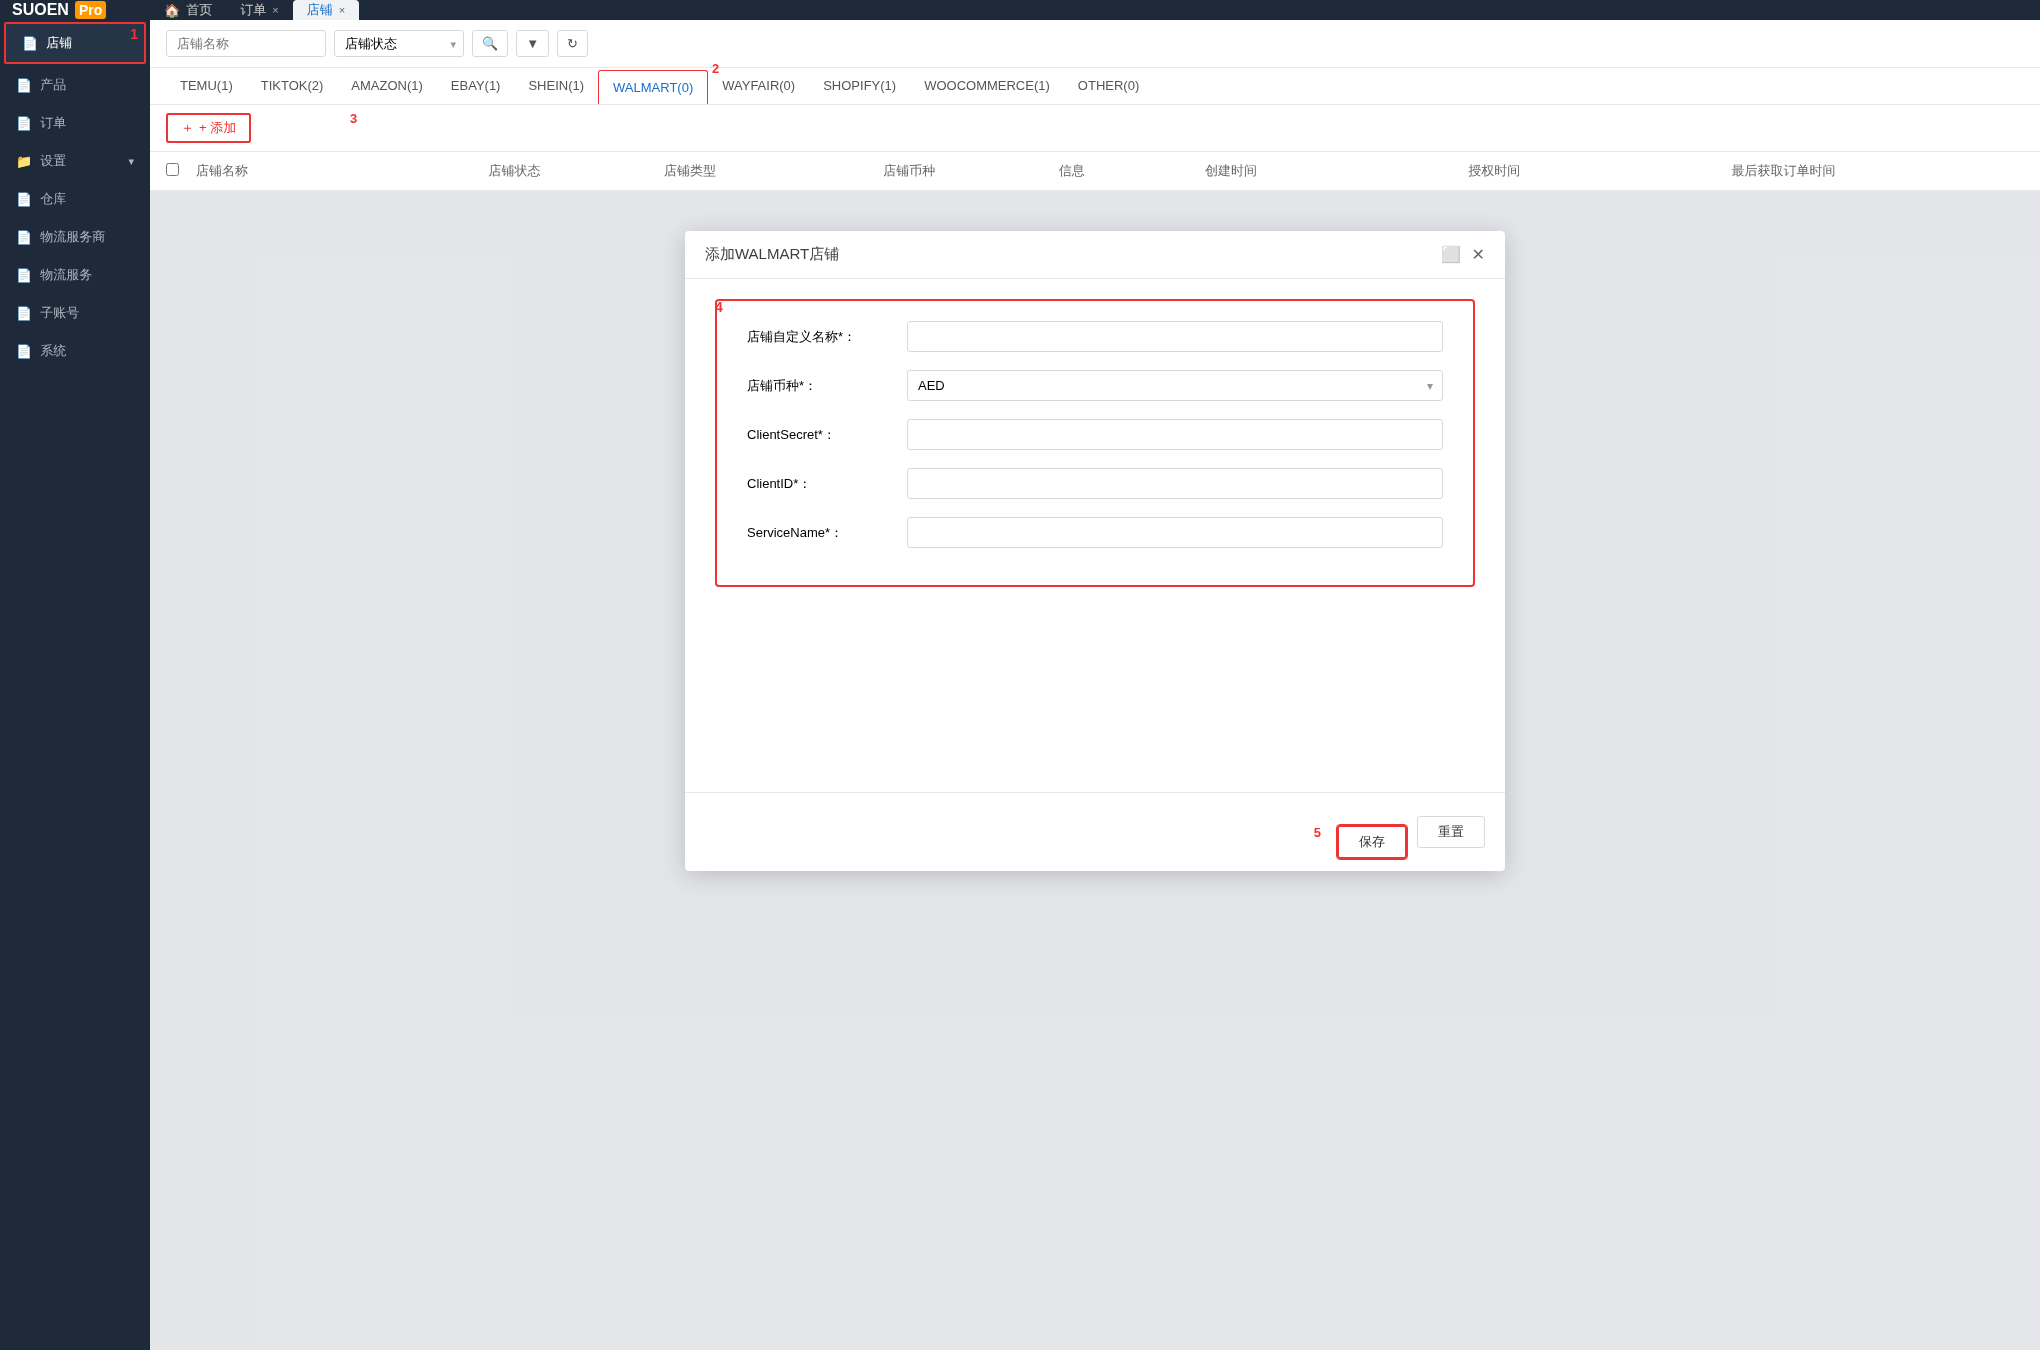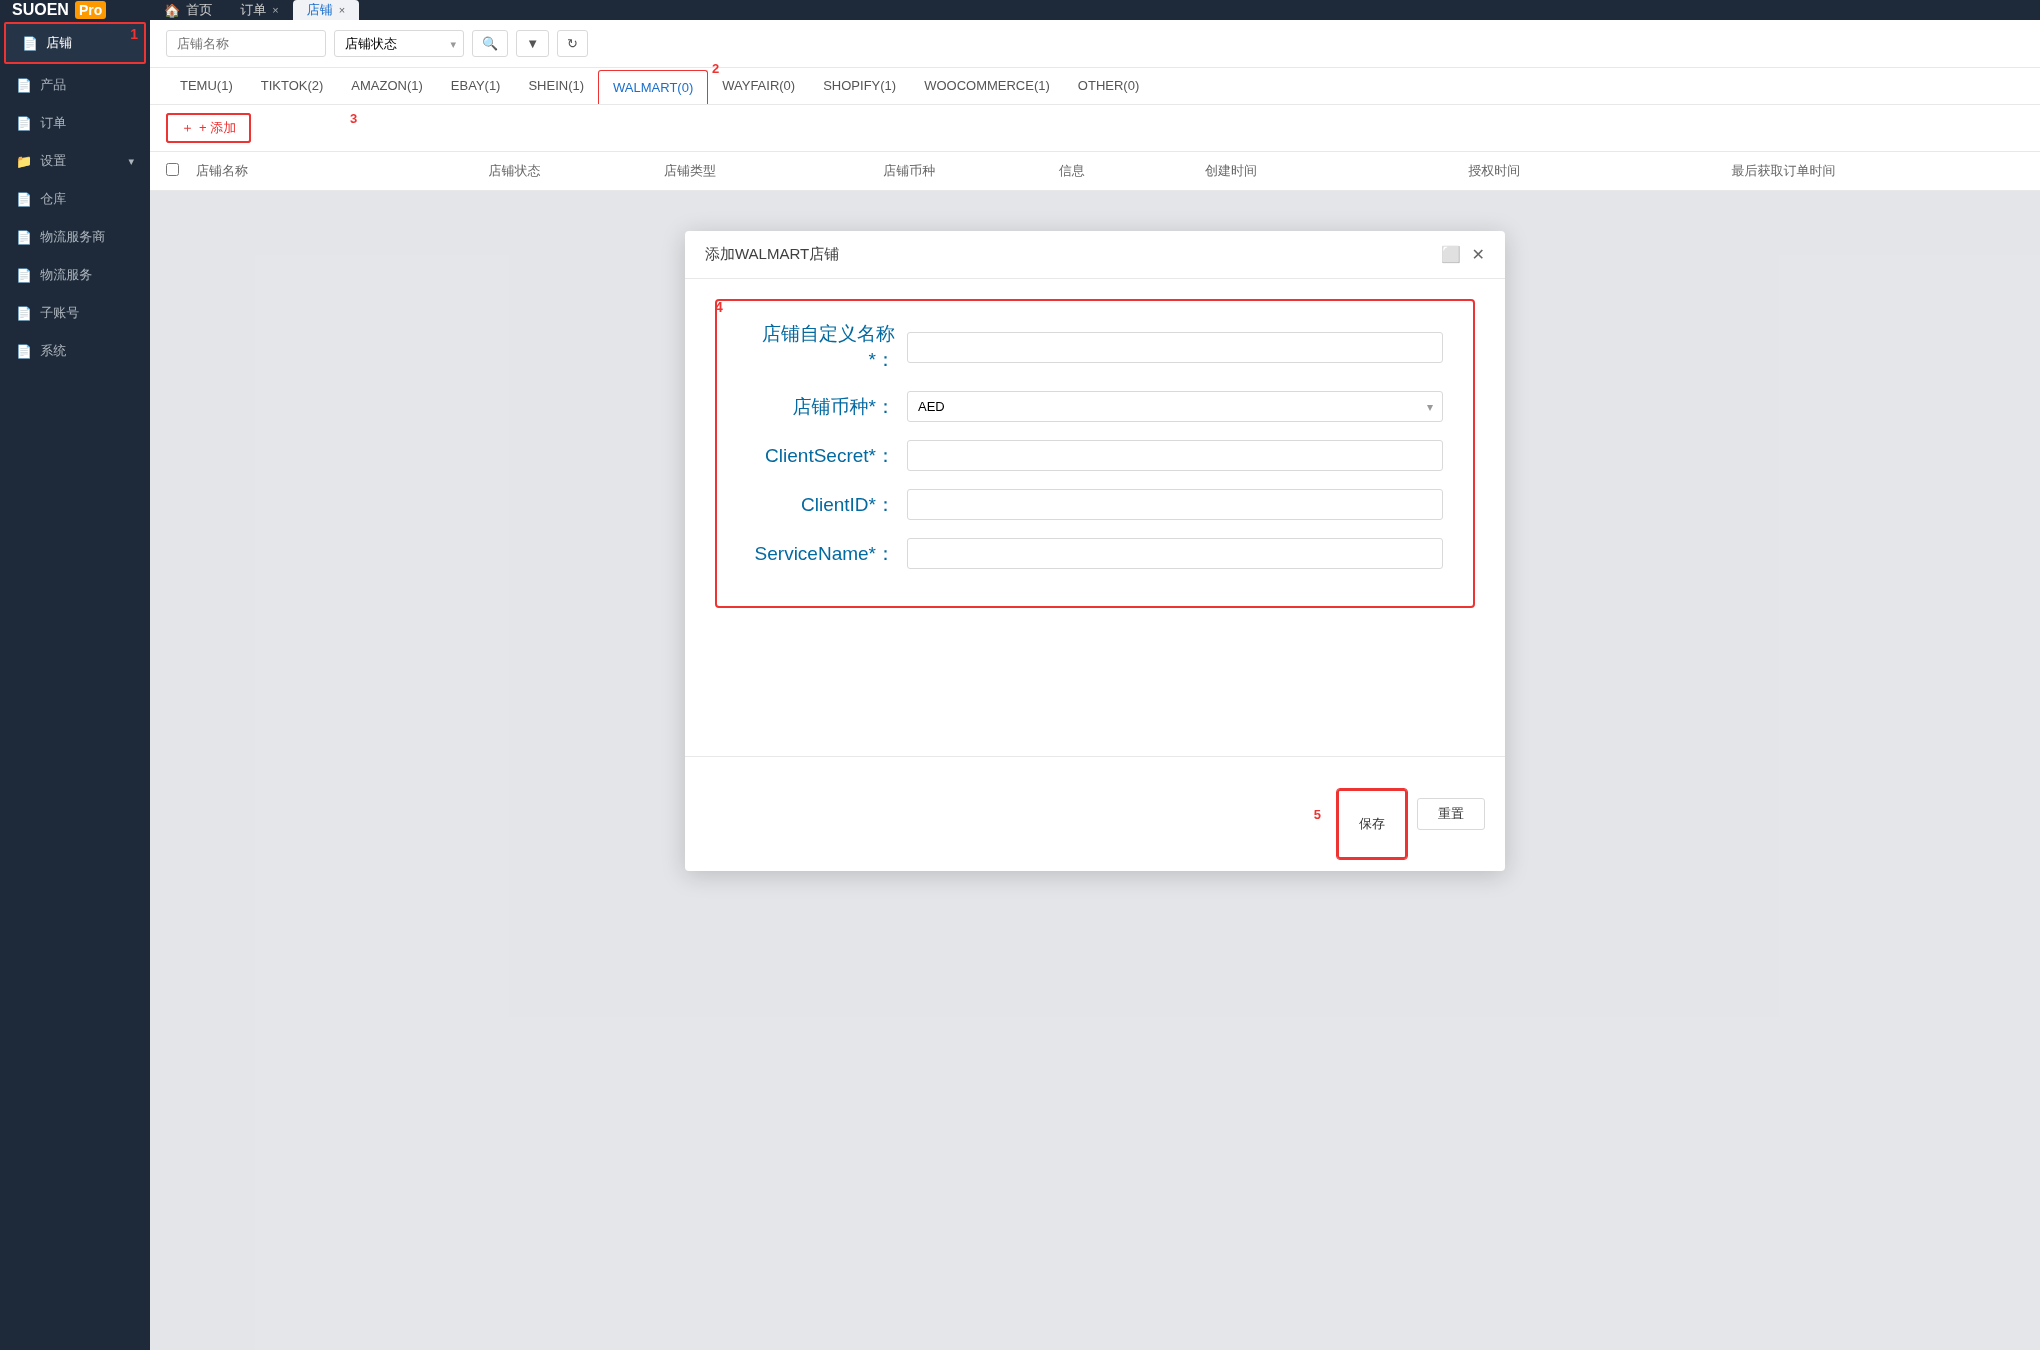--- a/index.html
+++ b/index.html
@@ -291,24 +291,23 @@
       border-radius: 4px;
       padding: 20px 30px;
     }
     .form-row {
       display: flex;
       align-items: center;
       margin-bottom: 18px;
     }
     .form-row:last-child { margin-bottom: 17px; }
     .form-label {
-      text-align: right;
       width: 160px;
-      font-size: 19px;
-      color: #0369a1;
+      font-size: 13px;
+      color: #000000;
       padding-right: 12px;
       flex-shrink: 0;
     }
     .form-input {
       flex: 1;
       border: 1px solid #d9d9d9;
       border-radius: 3px;
       padding: 7px 10px;
       font-size: 13px;
       outline: none;
@@ -344,21 +343,21 @@
       align-items: center;
       padding: 12px 20px;
       border-top: 1px solid #e8e8e8;
       gap: 10px;
       flex-shrink: 0;
     }
     .btn-save {
       background: white;
       border: 2px solid #e33;
       color: #333;
-      padding: 24px 20px;
+      padding: 6px 20px;
       border-radius: 3px;
       font-size: 13px;
       cursor: pointer;
       outline: 1px solid #e33;
       margin-top: 20px;
     }
     .btn-reset {
       background: white;
       border: 1px solid #d9d9d9;
       color: #333;

